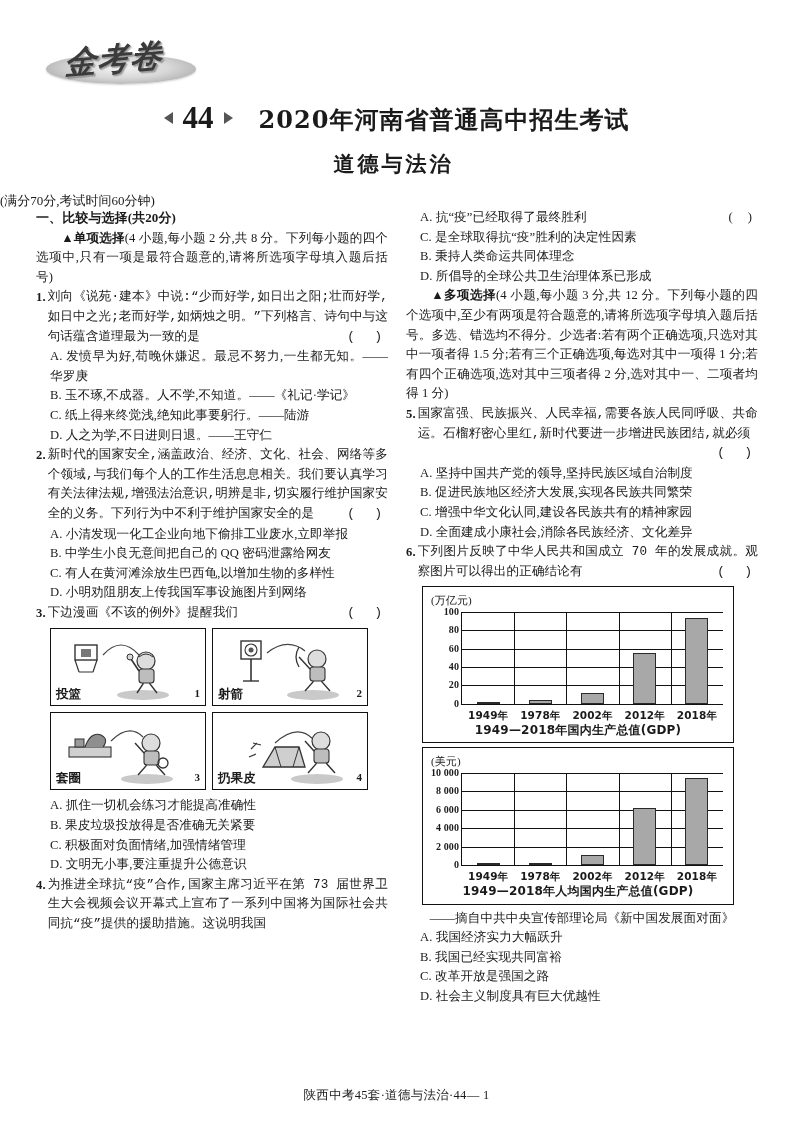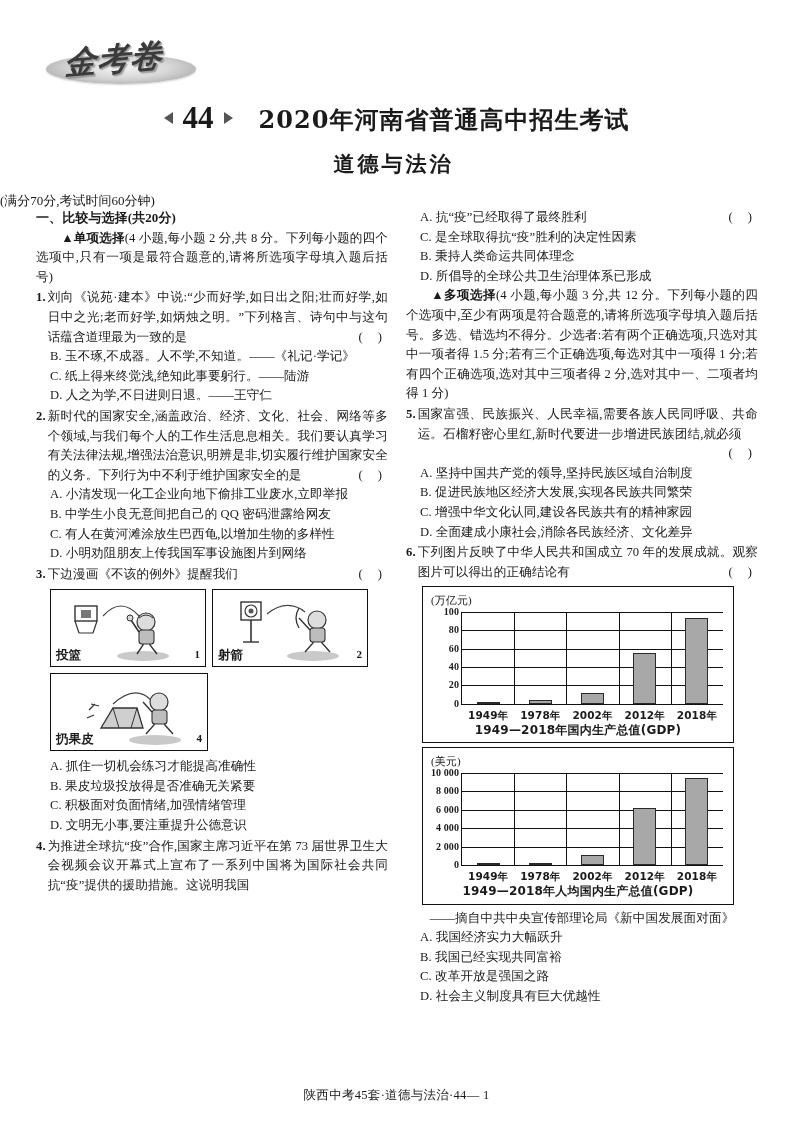--- a/index.html
+++ b/index.html
@@ -148,20 +148,21 @@
   }
   .q-num {
     font-weight: 700;
     flex: 0 0 auto;
     padding-right: 2px;
     white-space: nowrap;
   }
   .q-body {
     flex: 1 1 auto;
     text-align: justify;
+    font-family: Liberation Mono, monospace;
   }
   .opt {
     padding-left: 14px;
     text-align: justify;
     margin: 0;
   }
   .blank-par {
     float: right;
     letter-spacing: 6px;
   }
@@ -326,20 +327,21 @@
       <div class="sec-head">一、比较与选择(共20分)</div>
 
       <p class="sub-head">
         <b>▲单项选择</b><span>(4 小题,每小题 2 分,共 8 分。下列每小题的四个选项中,只有一项是最符合题意的,请将所选项字母填入题后括号)</span>
       </p>
 
       <div class="q">
         <span class="q-num">1.</span>
         <span class="q-body"><span>刘向《说苑·建本》中说:“少而好学,如日出之阳;壮而好学,如日中之光;老而好学,如炳烛之明。”下列格言、诗句中与这句话蕴含道理最为一致的是</span><span class="blank-par">(     )</span></span>
       </div>
+      <p class="opt">A. 发愤早为好,苟晚休嫌迟。最忌不努力,一生都无知。——华罗庚</p>
       <p class="opt">B. 玉不琢,不成器。人不学,不知道。——《礼记·学记》</p>
       <p class="opt">C. 纸上得来终觉浅,绝知此事要躬行。——陆游</p>
       <p class="opt">D. 人之为学,不日进则日退。——王守仁</p>
 
       <div class="q">
         <span class="q-num">2.</span>
         <span class="q-body"><span>新时代的国家安全,涵盖政治、经济、文化、社会、网络等多个领域,与我们每个人的工作生活息息相关。我们要认真学习有关法律法规,增强法治意识,明辨是非,切实履行维护国家安全的义务。下列行为中</span><span class="dotted">不利于</span><span>维护国家安全的是</span><span class="blank-par">(     )</span></span>
       </div>
       <p class="opt">A. 小清发现一化工企业向地下偷排工业废水,立即举报</p>
       <p class="opt">B. 中学生小良无意间把自己的 QQ 密码泄露给网友</p>
@@ -385,20 +387,36 @@
               <path d="M97 40 L86 28" stroke="#333" stroke-width="1.4" fill="none"></path>
               <path d="M86 18 Q80 28 86 38" stroke="#333" stroke-width="1.3" fill="none"></path>
             </svg>
             <span class="panel-label">射箭</span>
             <span class="panel-idx">2</span>
           </div>
         </div>
         <div class="comic-row">
           <div class="panel">
             <svg width="156" height="76" viewBox="0 0 156 76">
+              <ellipse cx="96" cy="66" rx="26" ry="5" fill="#c9c9c9"></ellipse>
+              <rect x="18" y="34" width="42" height="10" fill="#d0d0d0" stroke="#333" stroke-width="1.1"></rect>
+              <path d="M34 34 q6 -16 16 -12 q8 4 2 12" fill="#8f8f8f" stroke="#333" stroke-width="1.1"></path>
+              <rect x="24" y="26" width="9" height="8" fill="#9a9a9a" stroke="#333" stroke-width="1"></rect>
+              <path d="M60 28 Q78 10 92 24" stroke="#444" stroke-width="1.2" fill="none"></path>
+              <circle cx="100" cy="30" r="9" fill="#ddd" stroke="#333" stroke-width="1.2"></circle>
+              <path d="M100 39 l-5 14 l-8 9 M100 39 l6 14 l8 9" stroke="#333" stroke-width="1.4" fill="none"></path>
+              <rect x="93" y="38" width="15" height="14" rx="3" fill="#bdbdbd" stroke="#333" stroke-width="1.1"></rect>
+              <path d="M93 40 L84 30" stroke="#333" stroke-width="1.4" fill="none"></path>
+              <circle cx="112" cy="50" r="5" fill="none" stroke="#333" stroke-width="1.3"></circle>
+            </svg>
+            <span class="panel-label">套圈</span>
+            <span class="panel-idx">3</span>
+          </div>
+          <div class="panel">
+            <svg width="156" height="76" viewBox="0 0 156 76">
               <ellipse cx="104" cy="66" rx="26" ry="5" fill="#c9c9c9"></ellipse>
               <path d="M50 54 L62 34 L86 34 L92 54 Z" fill="#cfcfcf" stroke="#333" stroke-width="1.3"></path>
               <line x1="62" y1="34" x2="68" y2="54" stroke="#333" stroke-width="1"></line>
               <line x1="86" y1="34" x2="80" y2="54" stroke="#333" stroke-width="1"></line>
               <path d="M62 30 Q84 10 100 26" stroke="#444" stroke-width="1.2" fill="none"></path>
               <path d="M38 36 l6 -6 M40 30 l8 2 M36 44 l7 -3" stroke="#333" stroke-width="1.2"></path>
               <circle cx="108" cy="28" r="9" fill="#ddd" stroke="#333" stroke-width="1.2"></circle>
               <path d="M108 37 l-5 14 l-8 9 M108 37 l6 14 l8 9" stroke="#333" stroke-width="1.4" fill="none"></path>
               <rect x="101" y="36" width="15" height="14" rx="3" fill="#bdbdbd" stroke="#333" stroke-width="1.1"></rect>
               <path d="M101 38 L92 28" stroke="#333" stroke-width="1.4" fill="none"></path>

